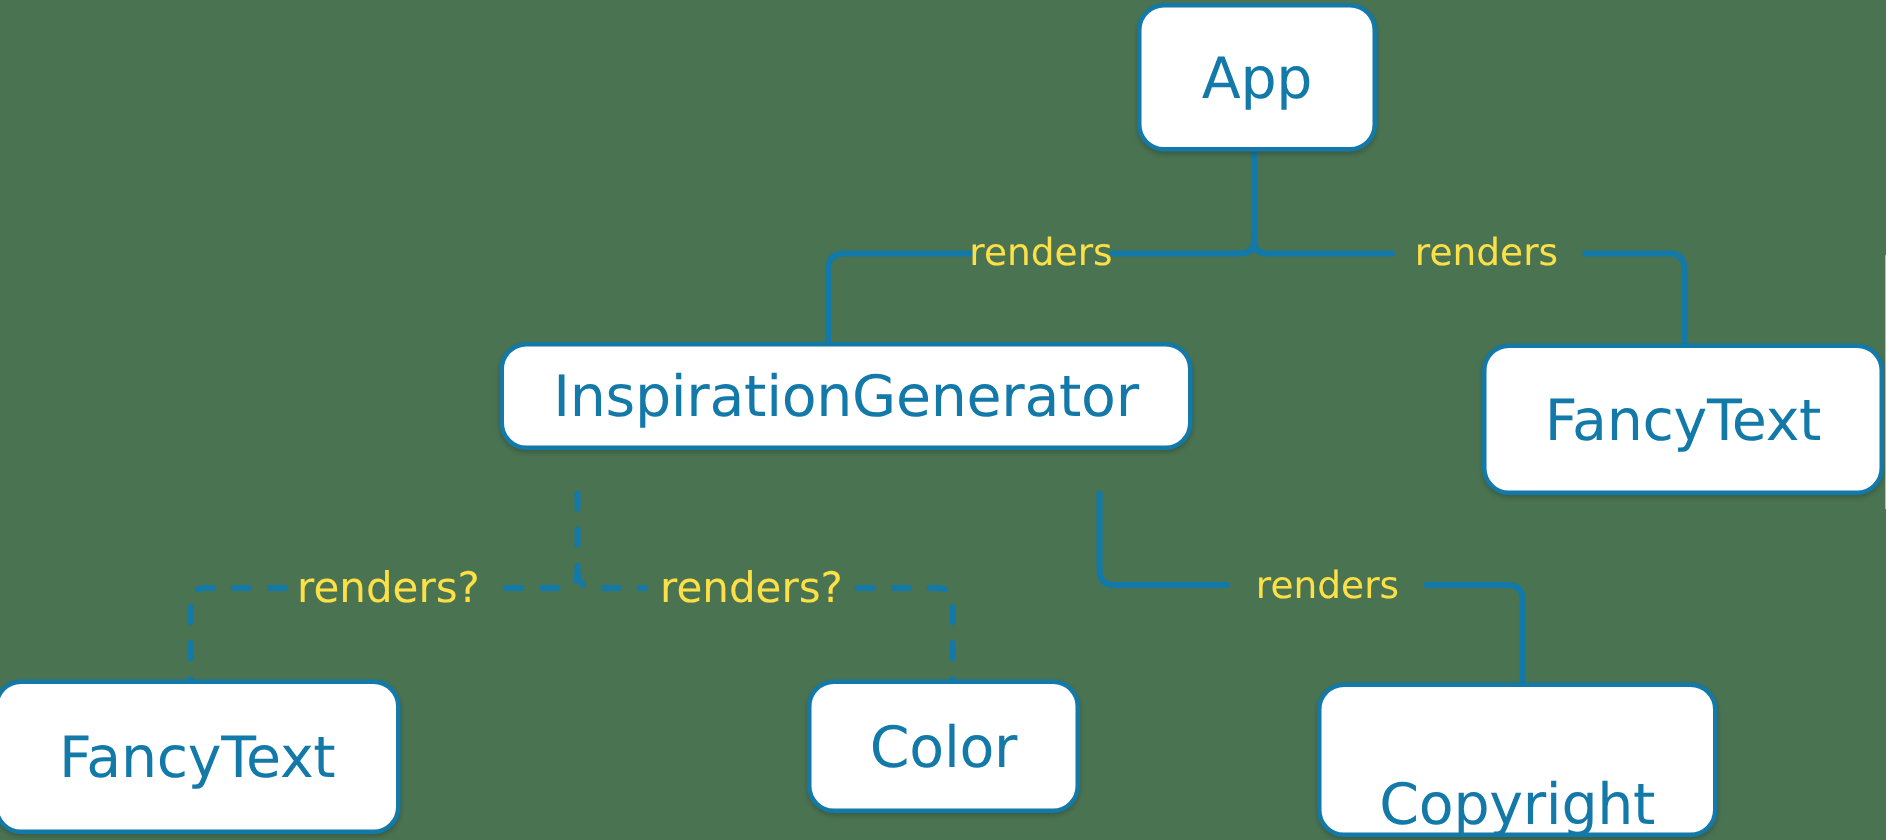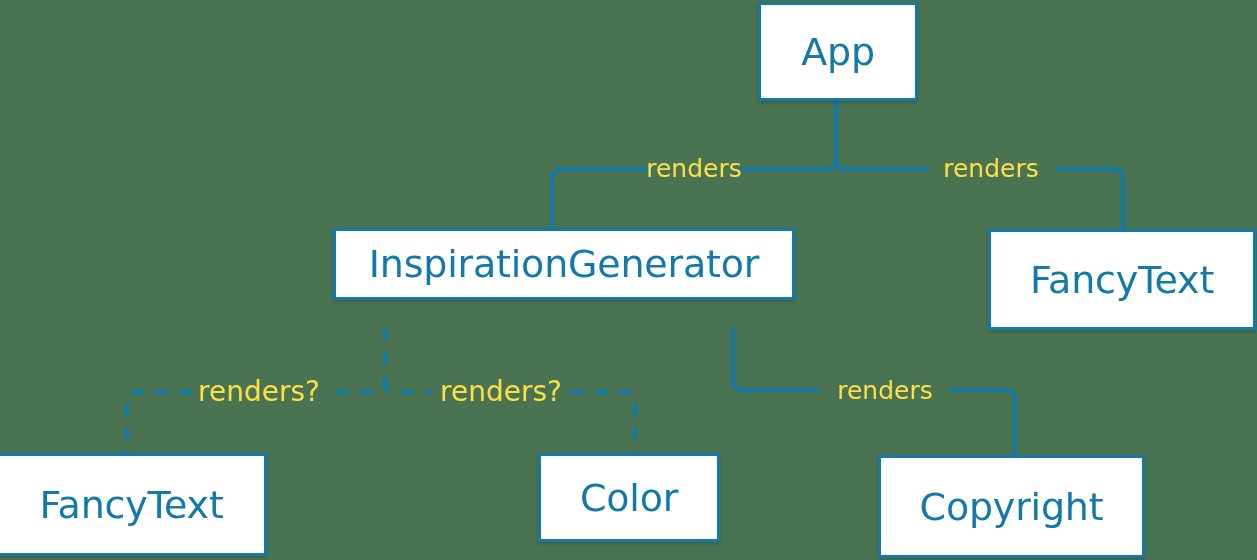--- a/index.html
+++ b/index.html
@@ -19,21 +19,21 @@
     position: absolute;
     left: 0;
     top: 0;
     width: 1257px;
     height: 560px;
   }
   .node {
     position: absolute;
     background: #ffffff;
     border: 3px solid #1279a8;
-    border-radius: 0;
+    border-radius: 18px;
     box-sizing: border-box;
     display: flex;
     align-items: center;
     justify-content: center;
     box-shadow: 0 2px 3px rgba(0,0,0,0.18);
     z-index: 3;
   }
   .node-label {
     color: #1279a8;
     font-size: 38px;
@@ -102,21 +102,21 @@
   </div>
 
   <div class="node" style="left:-4px; top:453px; width:271px; height:103px;">
     <span class="node-label">FancyText</span>
   </div>
 
   <div class="node" style="left:538px; top:453px; width:182px; height:89px;">
     <span class="node-label">Color</span>
   </div>
 
-  <div class="node" style="left:878px; top:455px; width:267px; height:103px;">
+  <div class="node" style="left:878px; top:455px; width:267px; height:103px;align-items:flex-end;">
     <span class="node-label">Copyright</span>
   </div>
 
   <div class="edge-label" style="left:694px; top:168px;">renders</div>
 
   <div class="edge-label" style="left:991px; top:168px;">renders</div>
 
   <div class="edge-label dashed-label" style="left:259px; top:392px;">renders?</div>
 
   <div class="edge-label dashed-label" style="left:501px; top:392px;">renders?</div>

